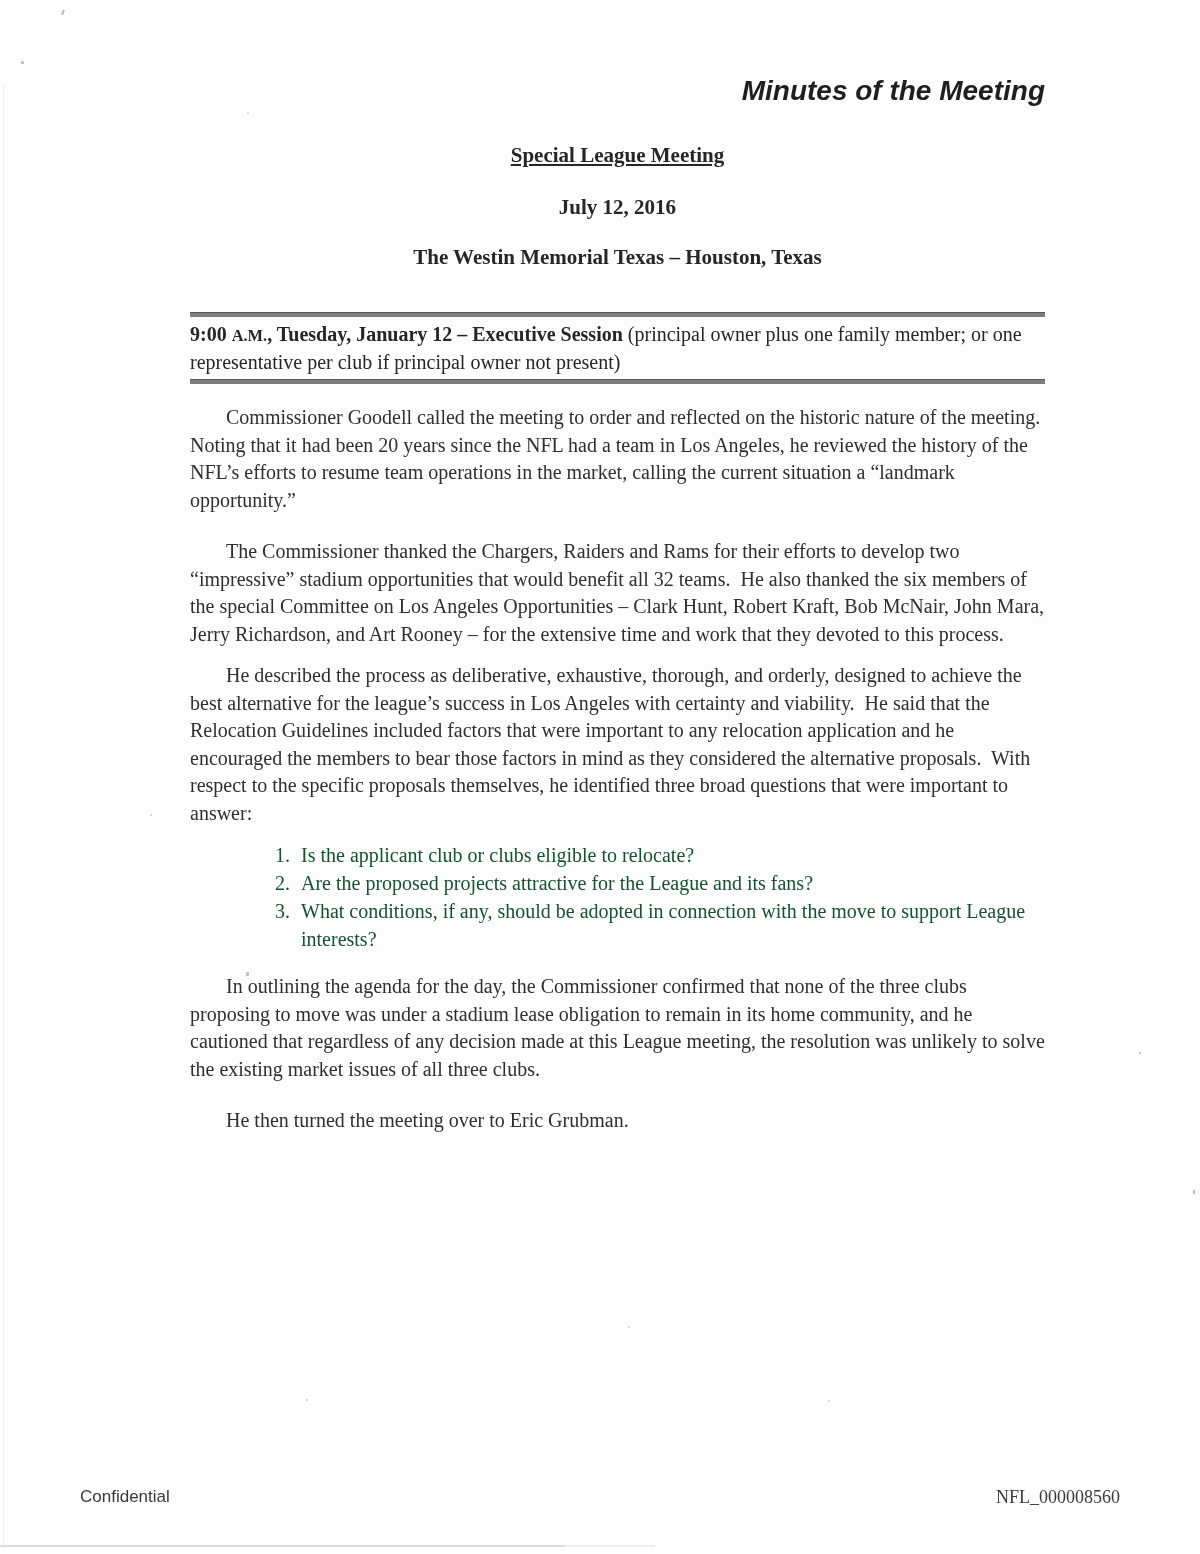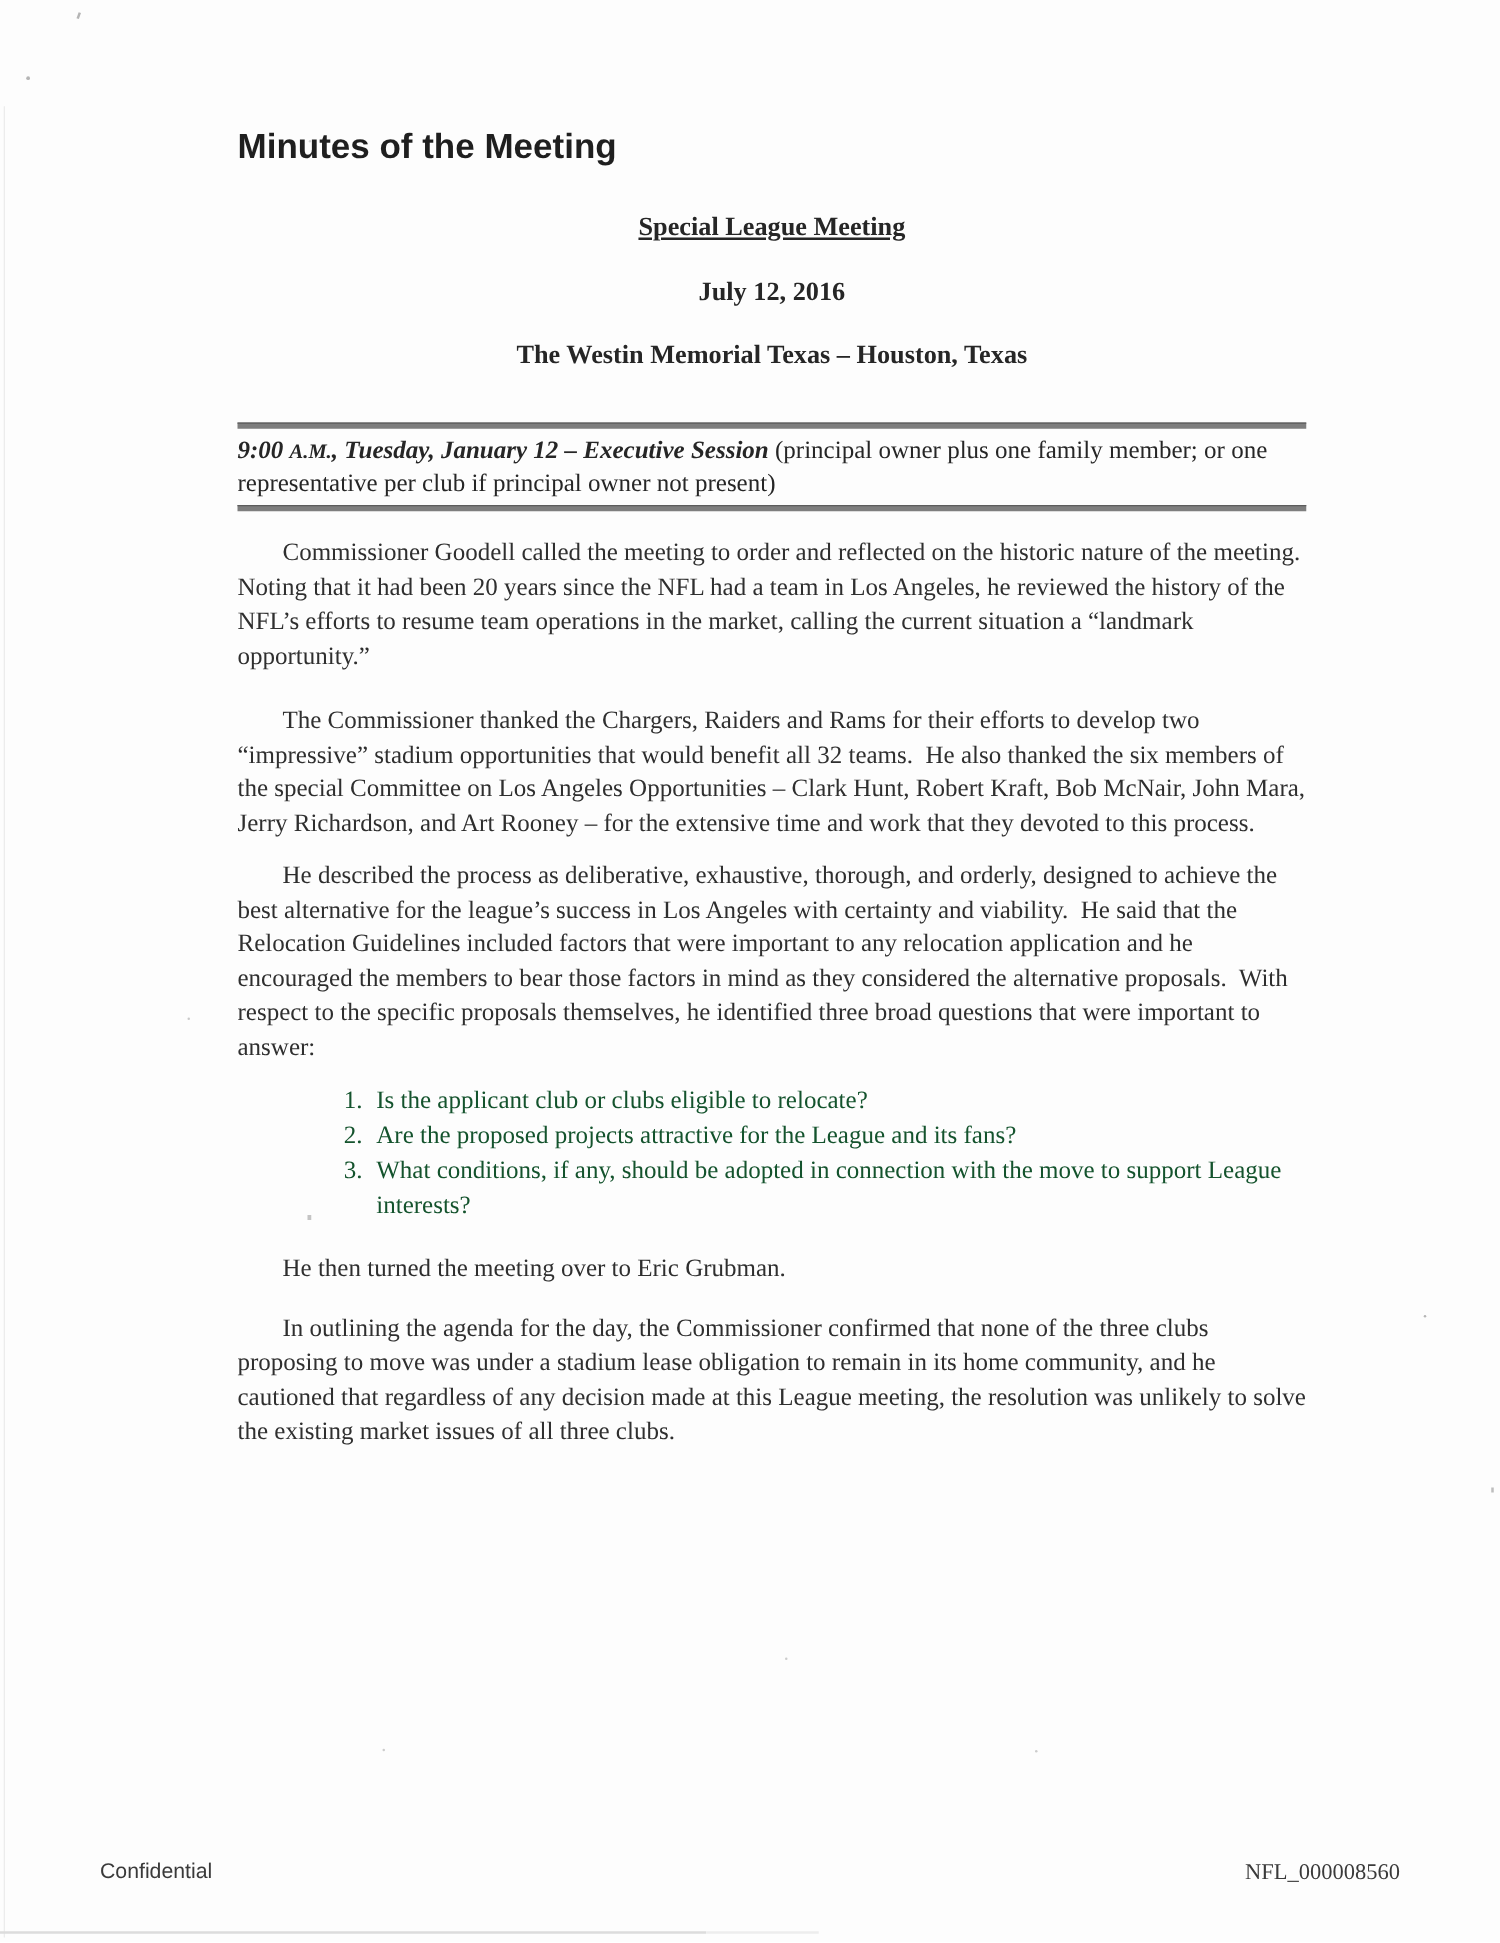--- a/index.html
+++ b/index.html
@@ -13,27 +13,28 @@
     color: #2f2f2f;
     overflow: hidden;
   }
   .content {
     position: absolute;
     left: 190px;
     top: 0;
     width: 855px;
   }
   .doc-title {
-    margin-top: 98px;
-    text-align: left;
+    margin-top: 72px;
+    text-align: right;
     font-family: "Liberation Sans", sans-serif;
     font-weight: bold;
     font-size: 28px;
     line-height: 38px;
     color: #1f1f1f;
+    font-style: italic;
   }
   .subtitle {
     text-align: center;
     font-weight: bold;
     font-size: 21px;
     line-height: 26px;
     color: #262626;
   }
   .subtitle.s1 { margin-top: 32px; text-decoration: underline; }
   .subtitle.s2 { margin-top: 26px; }
@@ -44,21 +45,21 @@
     border-top: 1px solid #5c5c5c;
   }
   .rule.top { margin-top: 42px; }
   .rule.bottom { margin-top: 3px; }
   .session-header {
     margin-top: 4px;
     font-size: 20px;
     line-height: 27px;
     color: #262626;
   }
-  .session-header b { font-weight: bold; font-style: italic; }
+  .session-header b { font-weight: bold; }
   .smallcaps { font-size: 0.82em; }
   .para {
     font-size: 20px;
     line-height: 27.5px;
     text-indent: 36px;
     white-space: pre-wrap;
     color: #2f2f2f;
   }
   .para.p1 { margin-top: 20px; }
   .para.p2 { margin-top: 24px; }
@@ -122,22 +123,22 @@
     <p class="para p1">Commissioner Goodell called the meeting to order and reflected on the historic nature of the meeting.  Noting that it had been 20 years since the NFL had a team in Los Angeles, he reviewed the history of the NFL’s efforts to resume team operations in the market, calling the current situation a “landmark opportunity.”</p>
     <p class="para p2">The Commissioner thanked the Chargers, Raiders and Rams for their efforts to develop two “impressive” stadium opportunities that would benefit all 32 teams.  He also thanked the six members of the special Committee on Los Angeles Opportunities – Clark Hunt, Robert Kraft, Bob McNair, John Mara, Jerry Richardson, and Art Rooney – for the extensive time and work that they devoted to this process.</p>
     <p class="para p3">He described the process as deliberative, exhaustive, thorough, and orderly, designed to achieve the best alternative for the league’s success in Los Angeles with certainty and viability.  He said that the Relocation Guidelines included factors that were important to any relocation application and he encouraged the members to bear those factors in mind as they considered the alternative proposals.  With respect to the specific proposals themselves, he identified three broad questions that were important to answer:</p>
 
     <ol class="question-list">
       <li>Is the applicant club or clubs eligible to relocate?</li>
       <li>Are the proposed projects attractive for the League and its fans?</li>
       <li>What conditions, if any, should be adopted in connection with the move to support League interests?</li>
     </ol>
 
+    <p class="para p4">In outlining the agenda for the day, the Commissioner confirmed that none of the three clubs proposing to move was under a stadium lease obligation to remain in its home community, and he cautioned that regardless of any decision made at this League meeting, the resolution was unlikely to solve the existing market issues of all three clubs.</p>
     <p class="para closing">He then turned the meeting over to Eric Grubman.</p>
-    <p class="para p4">In outlining the agenda for the day, the Commissioner confirmed that none of the three clubs proposing to move was under a stadium lease obligation to remain in its home community, and he cautioned that regardless of any decision made at this League meeting, the resolution was unlikely to solve the existing market issues of all three clubs.</p>
   </div>
 
   <div class="footer-item footer-left">Confidential</div>
   <div class="footer-item footer-right">NFL_000008560</div>
 
   <div class="bottom-scan-line"></div>
   <div class="bottom-scan-line2"></div>
 
   <div class="speck" style="left:62px;top:10px;width:2px;height:5px;transform:rotate(20deg);border-radius:0;"></div>
   <div class="speck" style="left:21px;top:61px;width:3px;height:3px;"></div>

